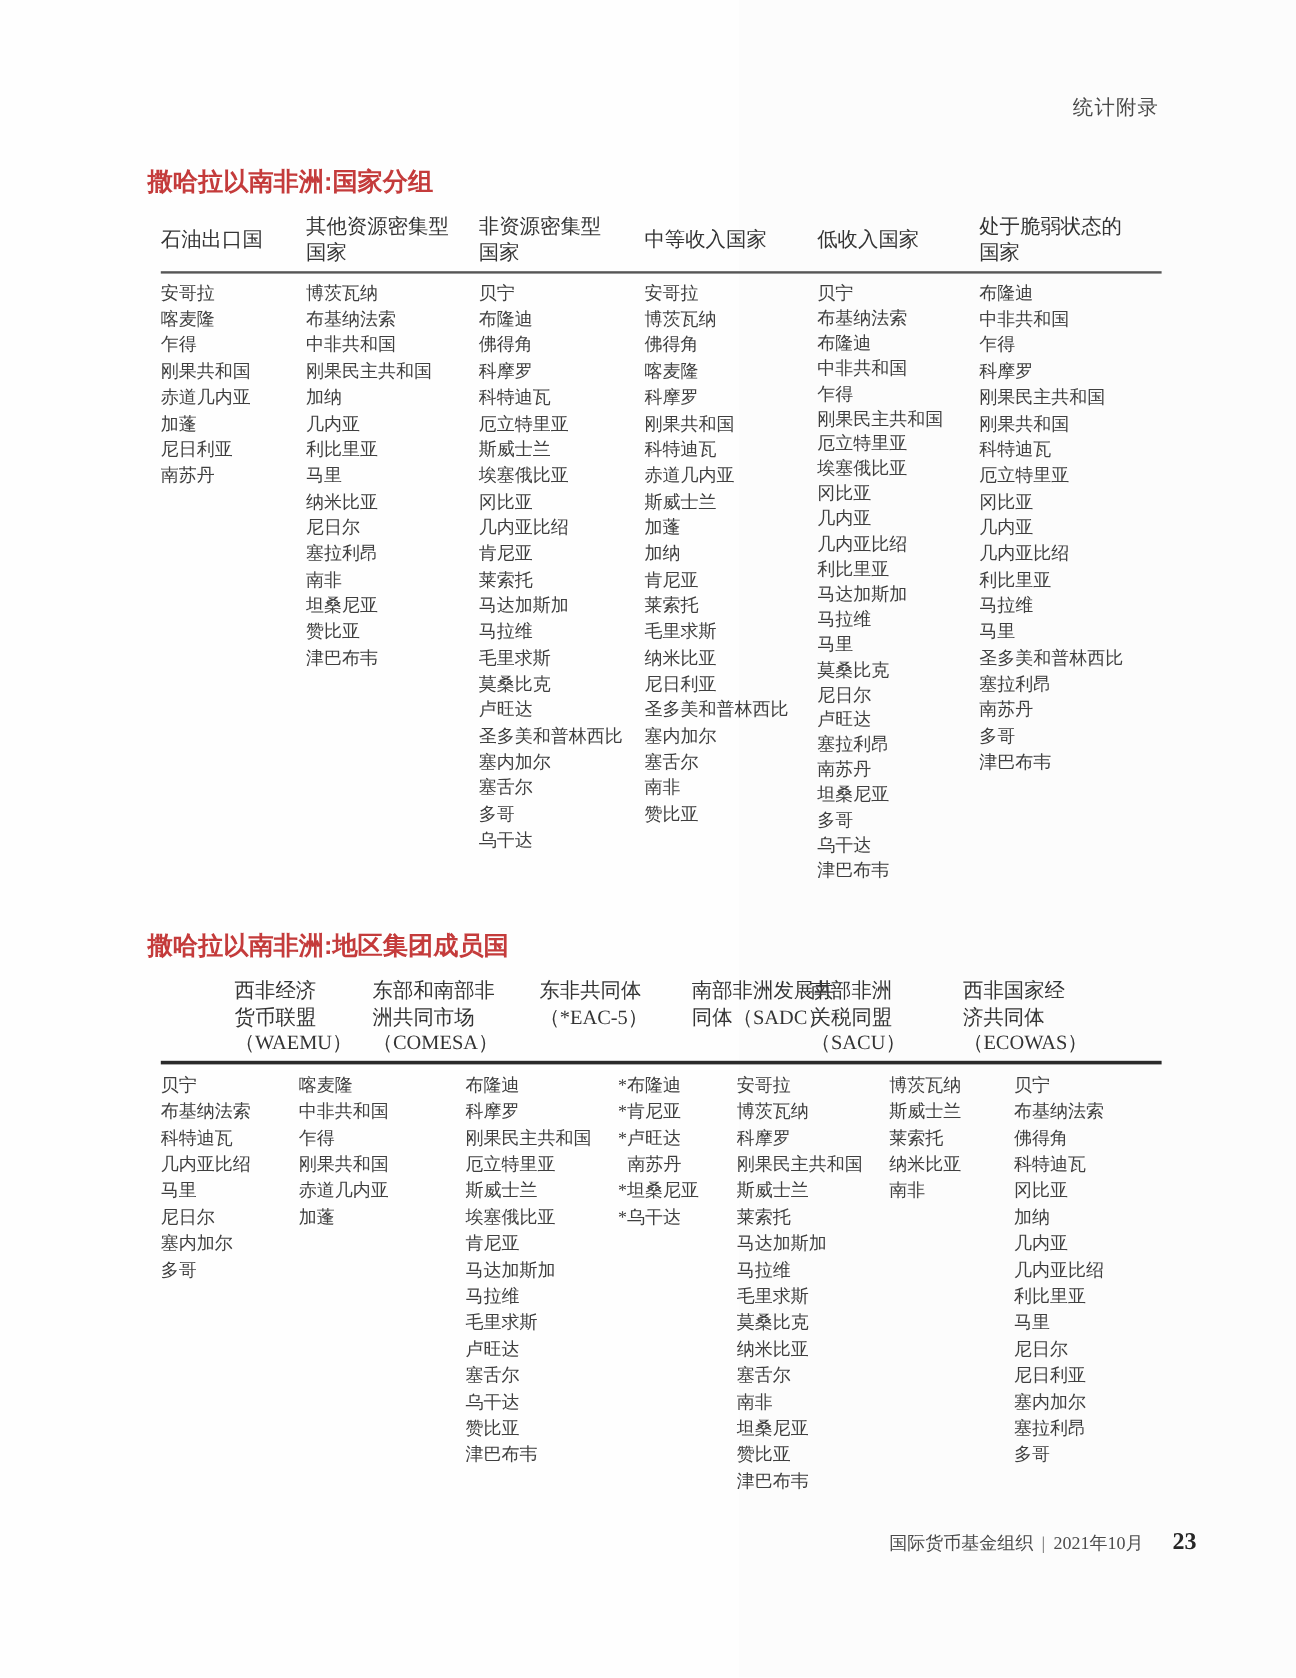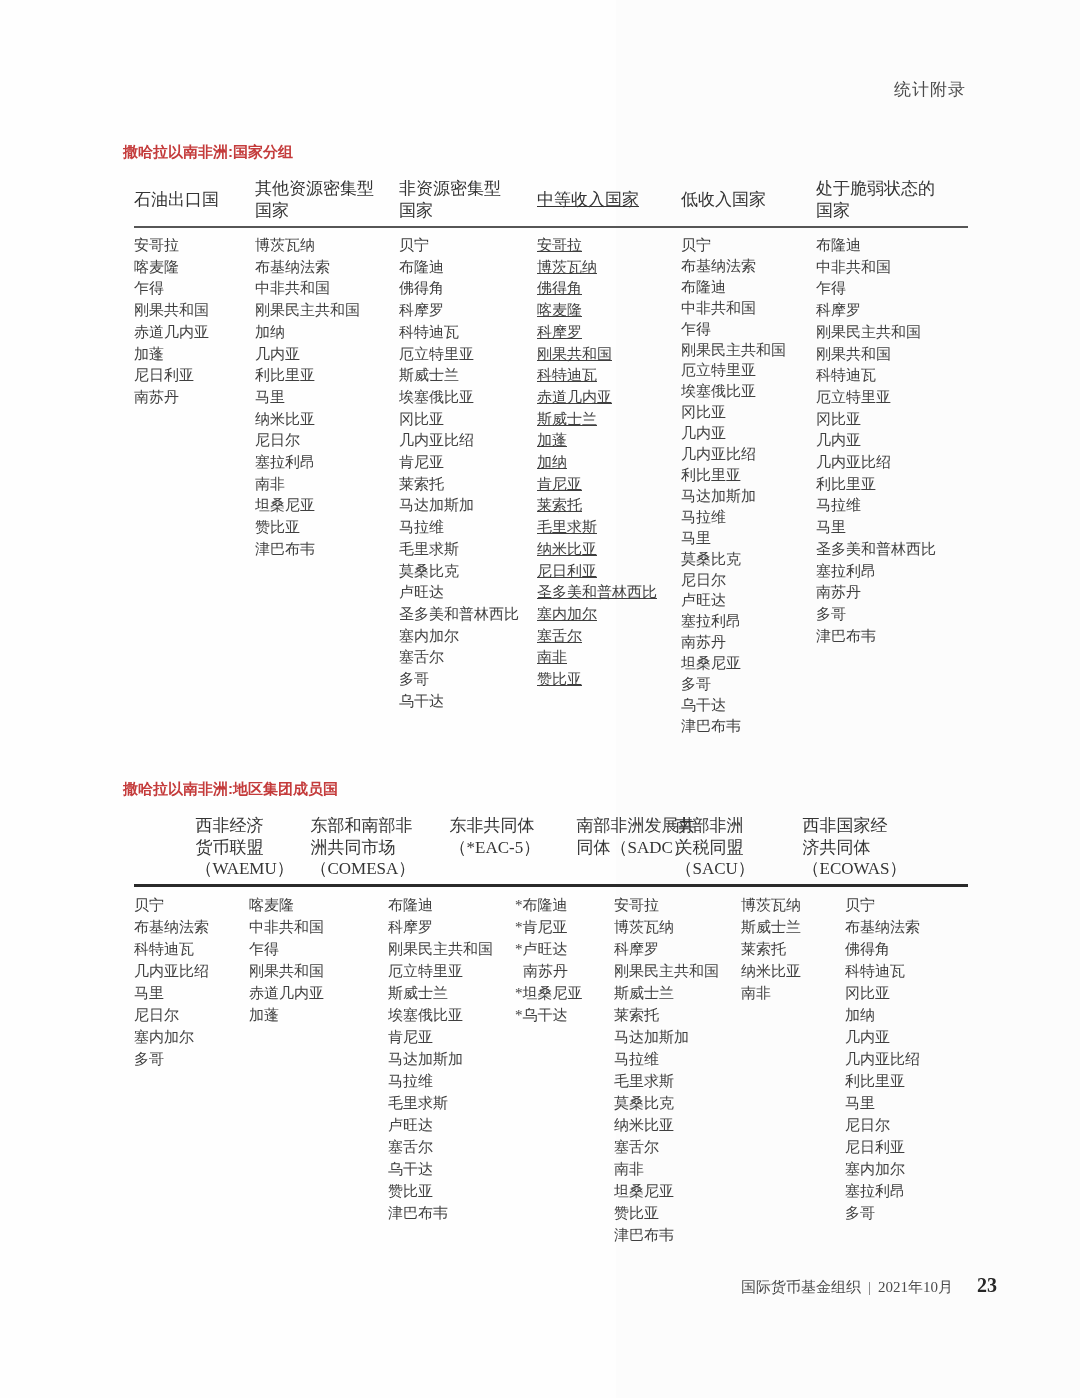--- a/index.html
+++ b/index.html
@@ -15,21 +15,21 @@
   .appendix-label{
     position:absolute;top:78px;right:114px;
     font-size:17px;color:#4a4a4a;letter-spacing:1px;margin-left:44px;
   }
   .section{position:absolute;left:123px;width:848px;}
   #section1{top:139px;}
   #section2{top:776px;}
   .section-title{
     margin:0 0 14px 0;
     font-family:"Liberation Sans","DejaVu Sans",sans-serif;
-    font-weight:bold;font-size:15px;line-height:25px;
+    font-weight:bold;font-size:21px;line-height:25px;
     color:#c43b3b;
   }
   .table{margin-left:11px;width:834px;}
   .thead{display:flex;box-sizing:border-box;}
   #t1 .thead{align-items:center;min-height:40px;padding-bottom:5px;border-bottom:2px solid #565656;}
   #t2 .thead{align-items:flex-start;min-height:66px;padding-bottom:4px;border-bottom:3px solid #2a2a2a;justify-content:center;}
   .hcell{
     box-sizing:border-box;padding-right:6px;
     font-size:17px;line-height:21.5px;color:#343434;white-space:nowrap;
   }
@@ -38,21 +38,21 @@
   .cell{font-size:15px;white-space:nowrap;}
   #t1 .cell{line-height:21.7px;}
   #t1 .tcol:nth-child(5) .cell{line-height:20.9px;}
   #t2 .cell{line-height:22px;}
   .cell.indent{padding-left:8px;}
 
   
   #t1 .hcell:nth-child(1),#t1 .tcol:nth-child(1){width:121px;}
   #t1 .hcell:nth-child(2),#t1 .tcol:nth-child(2){width:144px;}
   #t1 .hcell:nth-child(3),#t1 .tcol:nth-child(3){width:138px;}
-  #t1 .hcell:nth-child(4),#t1 .tcol:nth-child(4){width:144px;text-decoration:underline;}
+  #t1 .hcell:nth-child(4),#t1 .tcol:nth-child(4){width:144px;}
   #t1 .hcell:nth-child(5),#t1 .tcol:nth-child(5){width:135px;}
   #t1 .hcell:nth-child(6),#t1 .tcol:nth-child(6){width:152px;}
   
   #t2 .hcell:nth-child(1),#t2 .tcol:nth-child(1){width:115px;}
   #t2 .hcell:nth-child(2),#t2 .tcol:nth-child(2){width:139px;}
   #t2 .hcell:nth-child(3),#t2 .tcol:nth-child(3){width:127px;}
   #t2 .hcell:nth-child(4),#t2 .tcol:nth-child(4){width:99px;}
   #t2 .hcell:nth-child(5),#t2 .tcol:nth-child(5){width:127px;}
   #t2 .hcell:nth-child(6),#t2 .tcol:nth-child(6){width:104px;}
   #t2 .hcell:nth-child(7),#t2 .tcol:nth-child(7){width:123px;}

